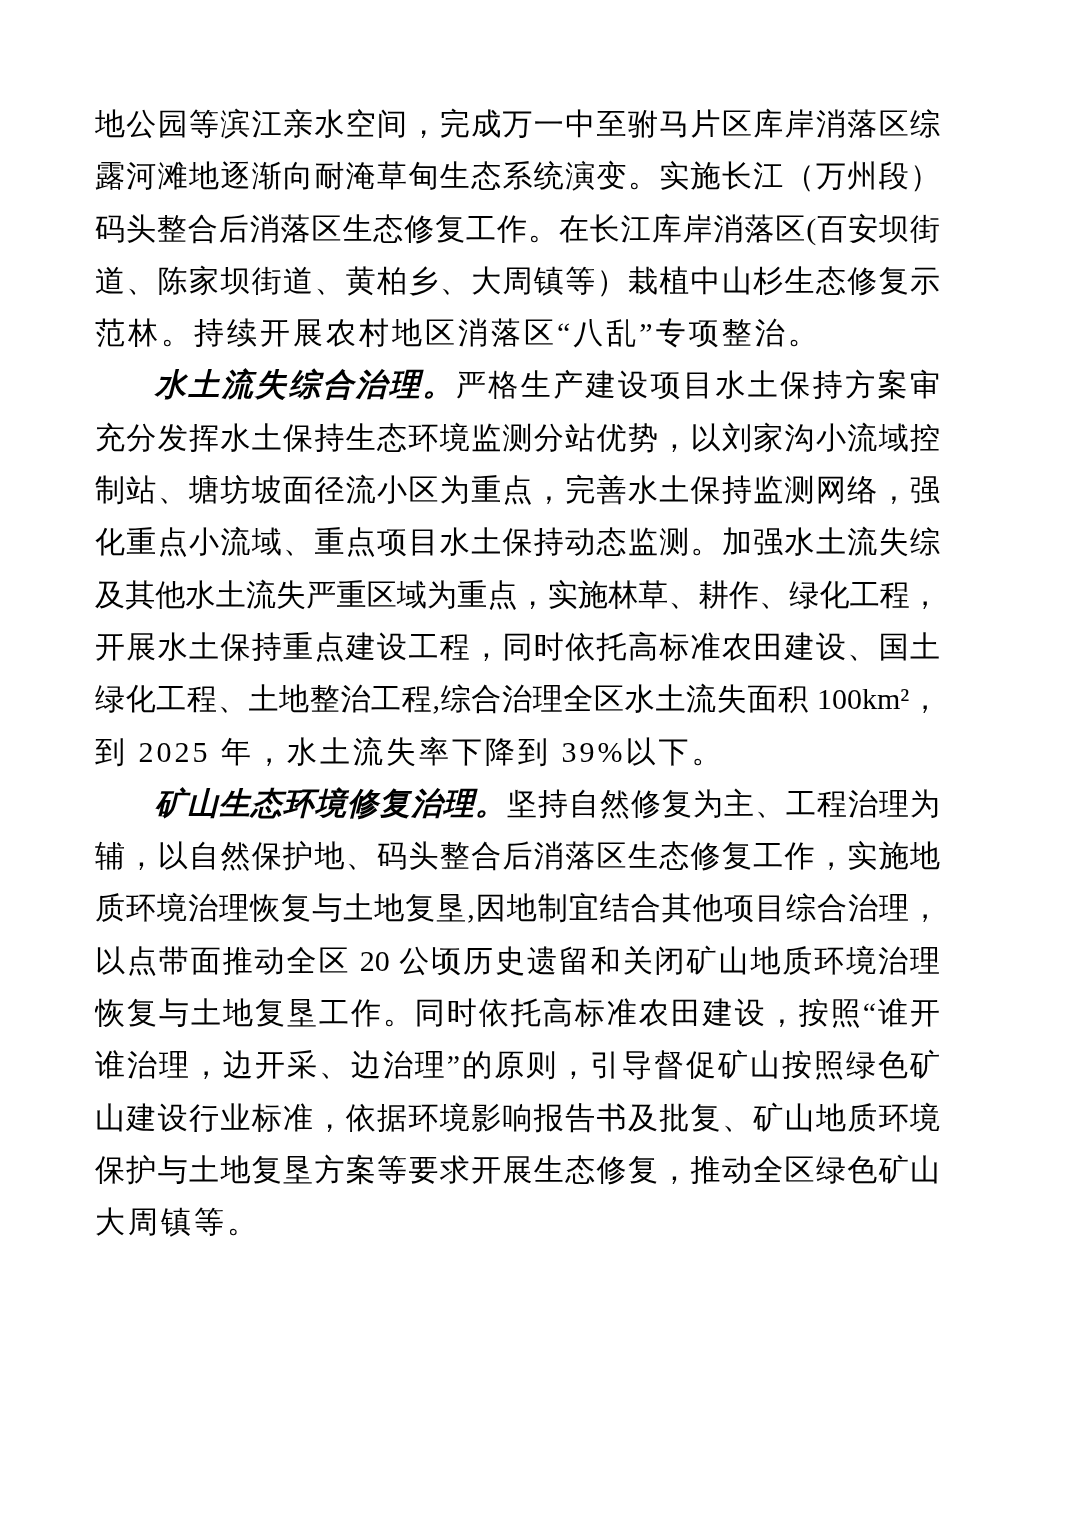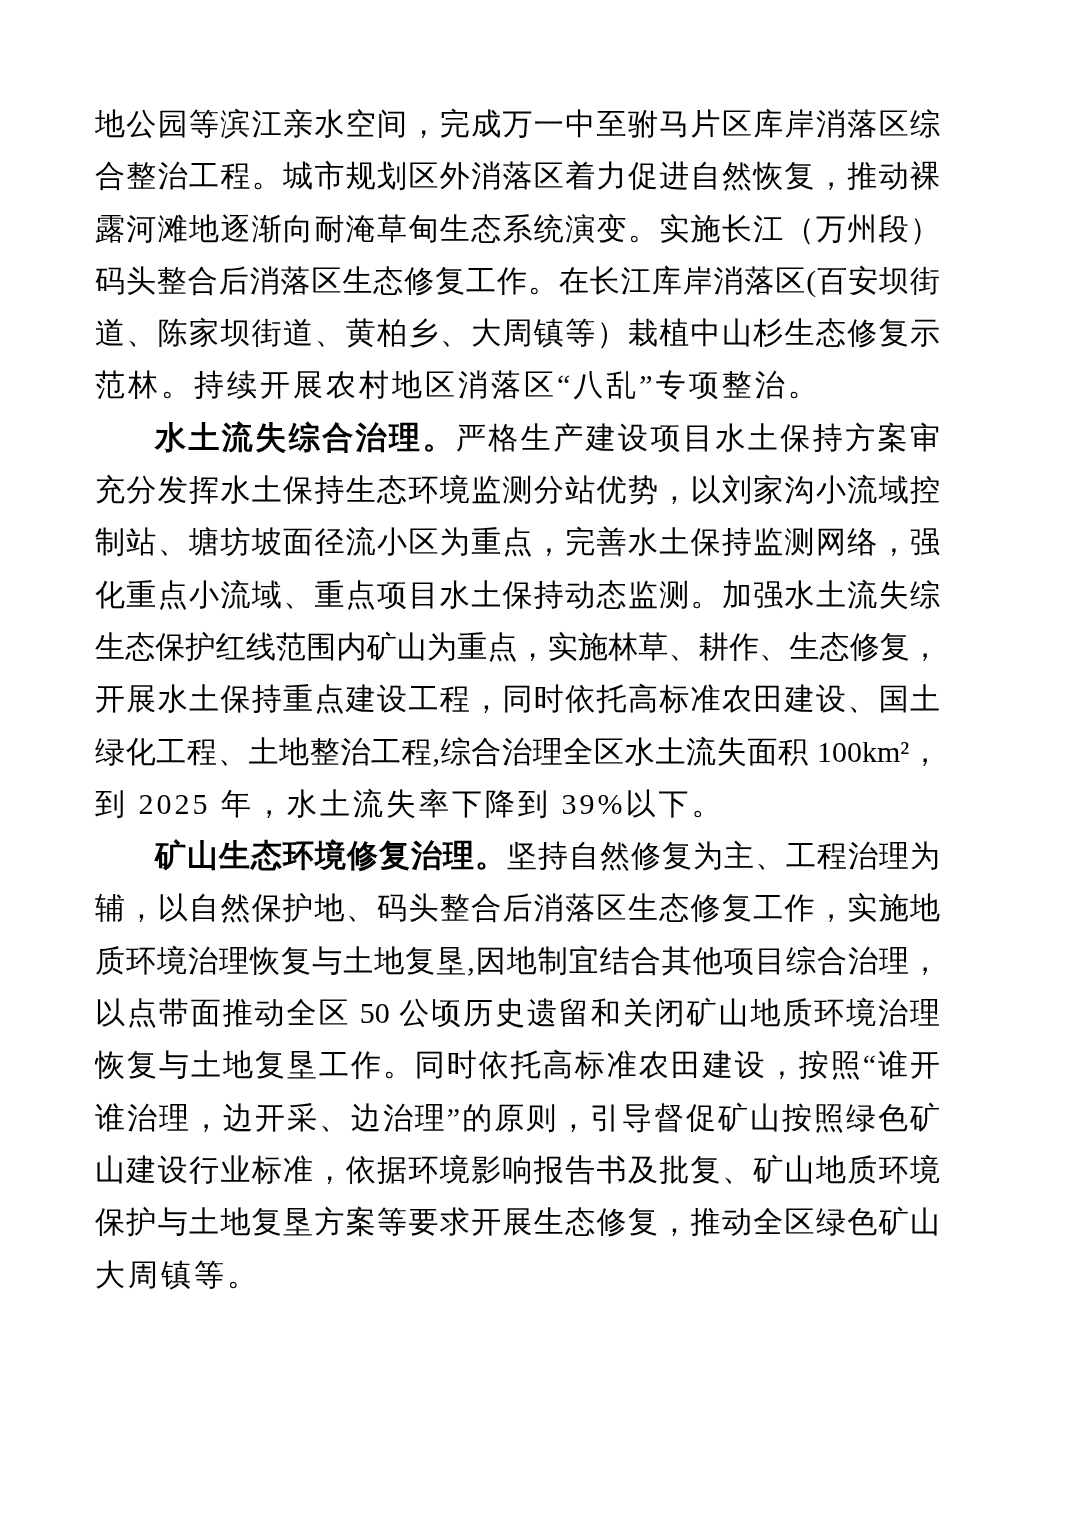--- a/index.html
+++ b/index.html
@@ -42,20 +42,21 @@
     text-align-last: left;
     letter-spacing: 3px;
   }
   .line.indent {
     text-indent: 60px;
   }
   .head {
     font-family: "Liberation Sans", "DejaVu Sans", sans-serif;
     font-weight: 700;
     font-size: 31px;
+    font-style: italic;
   }
   .footer {
     position: absolute;
     left: 0;
     top: 1382px;
     width: 1074px;
     text-align: center;
   }
   .pagenum {
     font-family: Liberation Serif, serif;
@@ -63,41 +64,40 @@
     color: #a16207;
   }
 </style>
 </head>
 <body>
 
 <div class="page">
   <div class="content" id="content">
       <div class="paragraph">
         <div class="line just"><span>地公园等滨江亲水空间，完成万一中至驸马片区库岸消落区综</span></div>
-        <div class="line just"><span>合整治工程。城市规划区外消落区着力促进自然恢复，推动裸</span></div>
         <div class="line just"><span>露河滩地逐渐向耐淹草甸生态系统演变。实施长江（万州段）</span></div>
         <div class="line just"><span>码头整合后消落区生态修复工作。在长江库岸消落区(百安坝街</span></div>
         <div class="line just"><span>道、陈家坝街道、黄柏乡、大周镇等）栽植中山杉生态修复示</span></div>
         <div class="line nojust"><span>范林。持续开展农村地区消落区“八乱”专项整治。</span></div>
       </div>
       <div class="paragraph">
         <div class="line just indent"><span class="head">水土流失综合治理。</span><span>严格生产建设项目水土保持方案审批。</span></div>
         <div class="line just"><span>充分发挥水土保持生态环境监测分站优势，以刘家沟小流域控</span></div>
         <div class="line just"><span>制站、塘坊坡面径流小区为重点，完善水土保持监测网络，强</span></div>
         <div class="line just"><span>化重点小流域、重点项目水土保持动态监测。加强水土流失综</span></div>
-        <div class="line just"><span>生态保护红线范围内矿山为重点，实施林草、耕作、生态修复，</span></div>
+        <div class="line just"><span>及其他水土流失严重区域为重点，实施林草、耕作、绿化工程，</span></div>
         <div class="line just"><span>开展水土保持重点建设工程，同时依托高标准农田建设、国土</span></div>
         <div class="line just"><span>绿化工程、土地整治工程,综合治理全区水土流失面积 100km²，</span></div>
         <div class="line nojust"><span>到 2025 年，水土流失率下降到 39%以下。</span></div>
       </div>
       <div class="paragraph">
         <div class="line just indent"><span class="head">矿山生态环境修复治理。</span><span>坚持自然修复为主、工程治理为</span></div>
         <div class="line just"><span>辅，以自然保护地、码头整合后消落区生态修复工作，实施地</span></div>
         <div class="line just"><span>质环境治理恢复与土地复垦,因地制宜结合其他项目综合治理，</span></div>
-        <div class="line just"><span>以点带面推动全区 50 公顷历史遗留和关闭矿山地质环境治理</span></div>
+        <div class="line just"><span>以点带面推动全区 20 公顷历史遗留和关闭矿山地质环境治理</span></div>
         <div class="line just"><span>恢复与土地复垦工作。同时依托高标准农田建设，按照“谁开采、</span></div>
         <div class="line just"><span>谁治理，边开采、边治理”的原则，引导督促矿山按照绿色矿</span></div>
         <div class="line just"><span>山建设行业标准，依据环境影响报告书及批复、矿山地质环境</span></div>
         <div class="line just"><span>保护与土地复垦方案等要求开展生态修复，推动全区绿色矿山</span></div>
         <div class="line nojust"><span>大周镇等。</span></div>
       </div>
     </div>
   <div class="footer">
     <span class="pagenum">18</span>
   </div>

